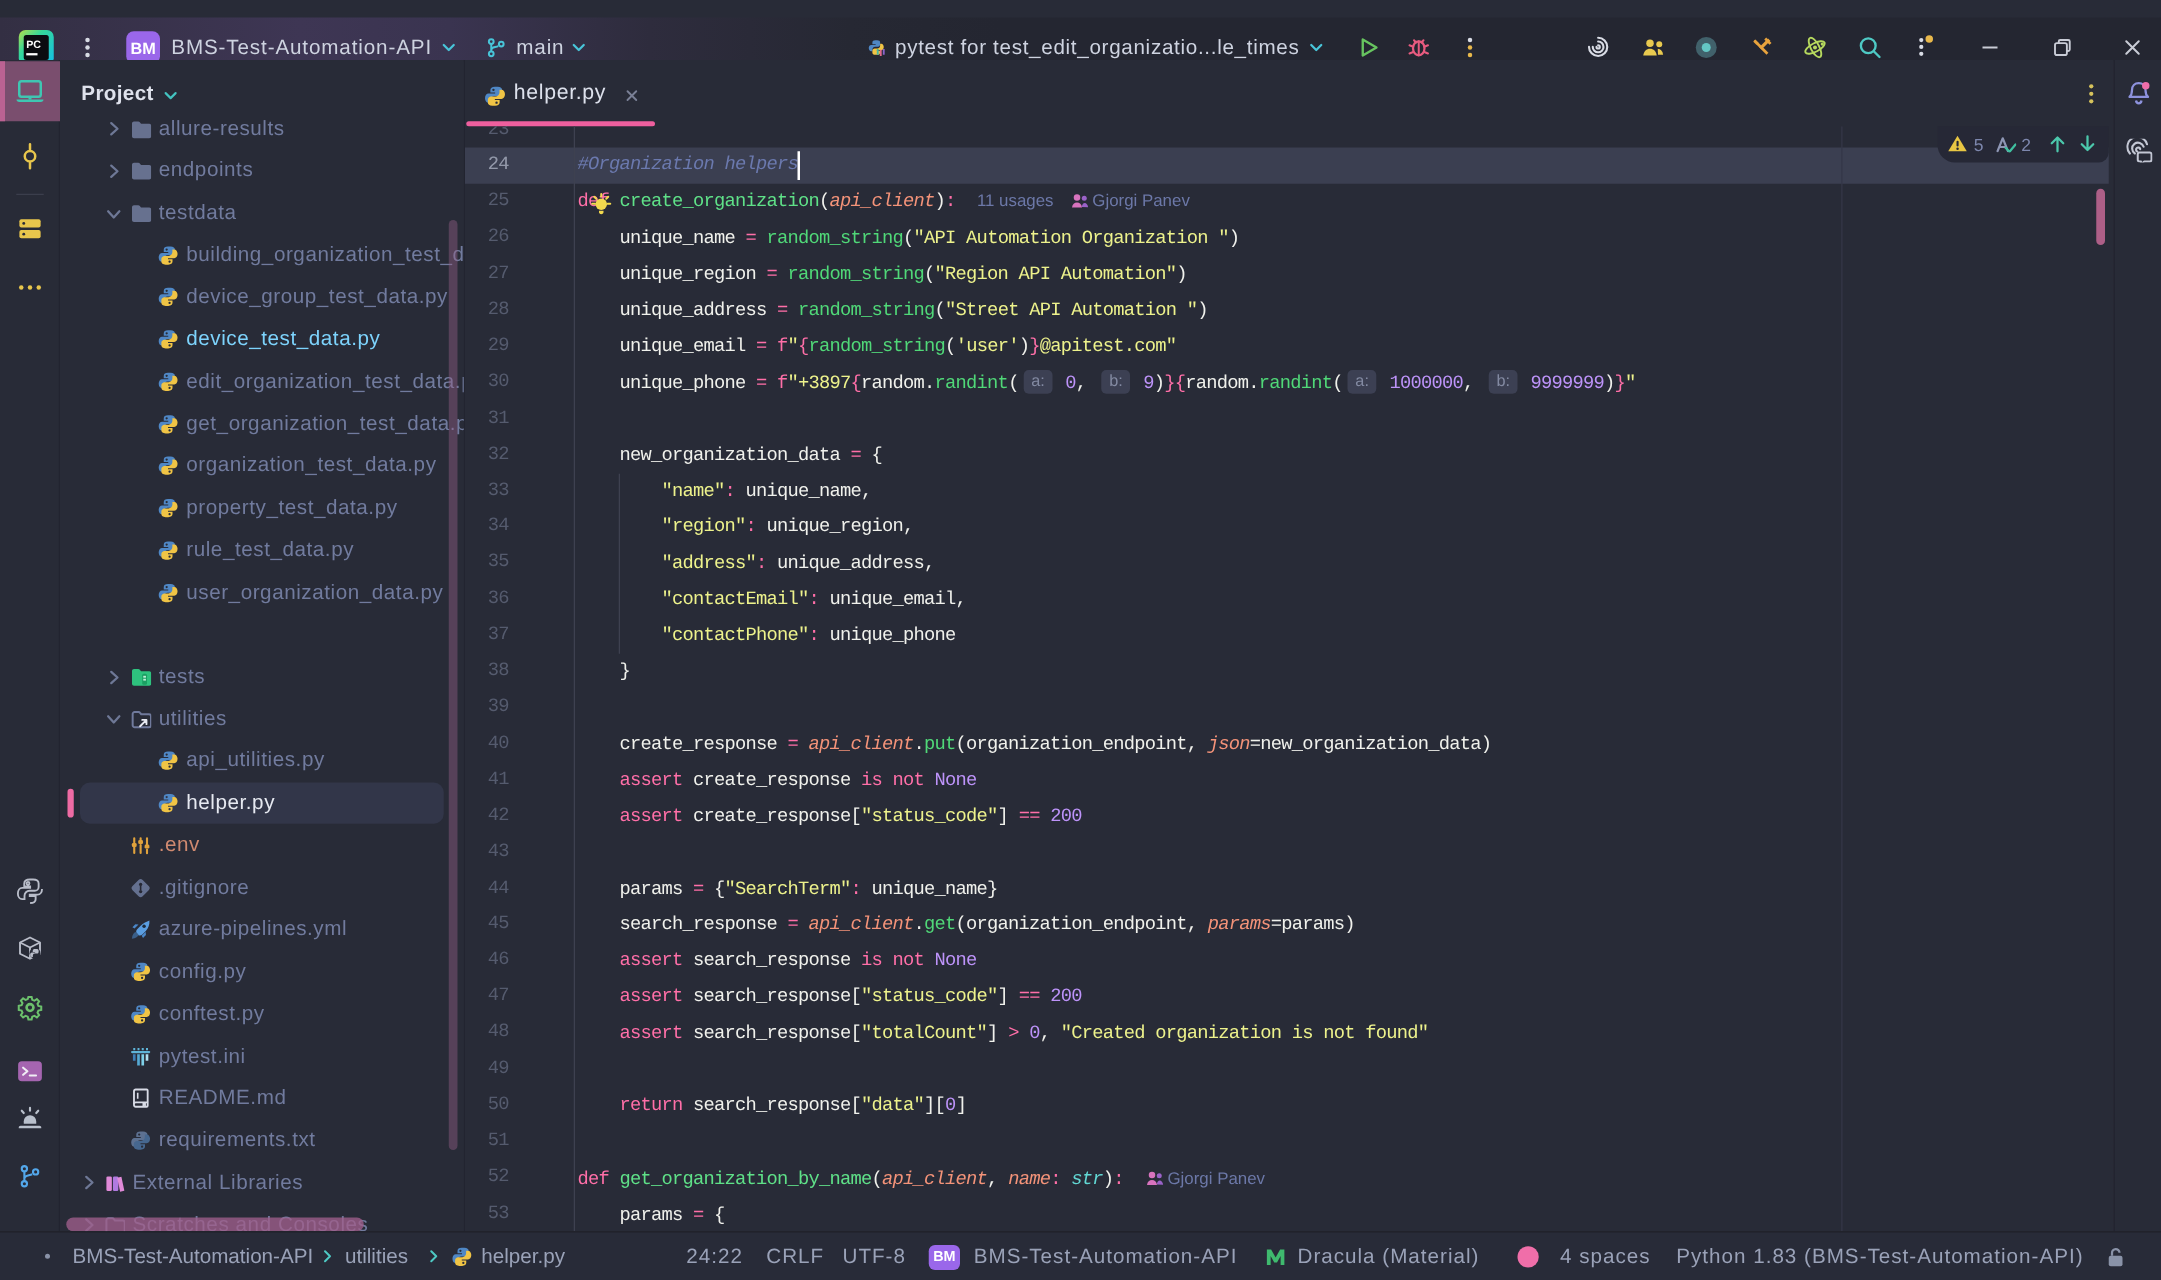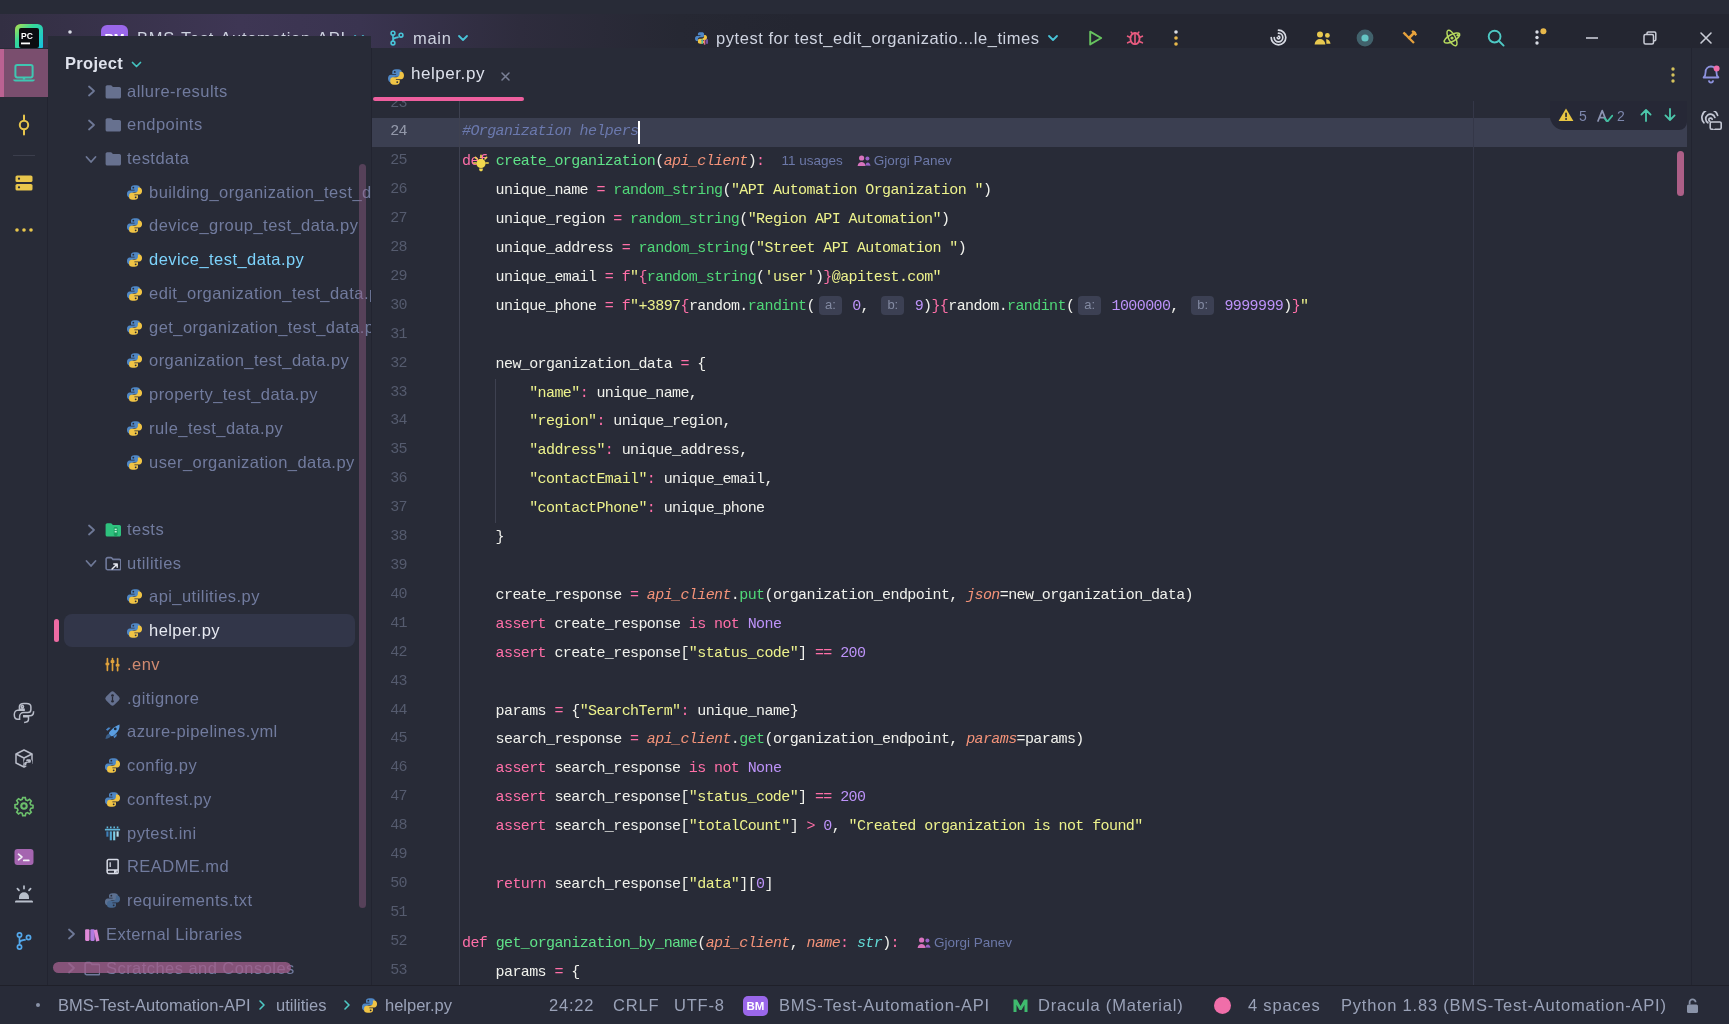--- a/index.html
+++ b/index.html
@@ -1,21 +1,21 @@
 <!DOCTYPE html>
 <html><head><meta charset="utf-8">
 <style>
 *{margin:0;padding:0;box-sizing:border-box}
 html,body{width:1729px;height:1024px;overflow:hidden;background:#282b37;font-family:"Liberation Sans",sans-serif}
 .abs{position:absolute}
 #titlebar{position:absolute;left:0;top:14px;width:1729px;height:48px;
  background:linear-gradient(90deg,#332f43 0px,#3e3654 240px,#3a3450 360px,#2e2c3d 520px,#262833 680px,#242631 800px,#242631 1729px);}
 #row2{position:absolute;left:0;top:48px;width:1729px;height:953px;background:#282b37;border-top:1px solid #1f2029}
 #leftbar{position:absolute;left:0;top:48px;width:48px;height:937px;background:#282b37;border-right:1px solid #222430}
-#projpanel{position:absolute;left:48px;top:36px;width:323px;height:940px;background:#282b37;overflow:hidden}
+#projpanel{position:absolute;left:48px;top:48px;width:323px;height:940px;background:#282b37;overflow:hidden}
 #editor{position:absolute;left:371px;top:48px;width:1320px;height:937px;background:#282b37;border-left:1px solid #222430}
 #rightbar{position:absolute;left:1691px;top:48px;width:38px;height:937px;background:#282b37;border-left:1px solid #222430}
 #statusbar{position:absolute;left:0;top:985px;width:1729px;height:39px;background:#282b38;border-top:1px solid #1f2029;color:#9aa2b8}
 .ticon{position:absolute;top:0;height:48px;display:flex;align-items:center}
 .ttext{color:#ced3e0;font-size:16.5px;letter-spacing:0.7px}
 .sb{position:absolute;top:0;height:39px;display:flex;align-items:center;font-size:16.5px;letter-spacing:0.8px}
 .bc{position:absolute;top:0;height:39px;display:flex;align-items:center;font-size:16.5px;letter-spacing:0}
 #codewrap{position:absolute;left:0;top:53px;width:1320px;height:884px;overflow:hidden}
 pre{font-family:"Liberation Mono",monospace;font-size:15px;letter-spacing:-0.6px;line-height:28.9px;color:#f0f1ec}
 .k{color:#ff6fa8}.s{color:#edf28c}.n{color:#bd93f9}.fn{color:#5fe188}.cl{color:#50d878}

